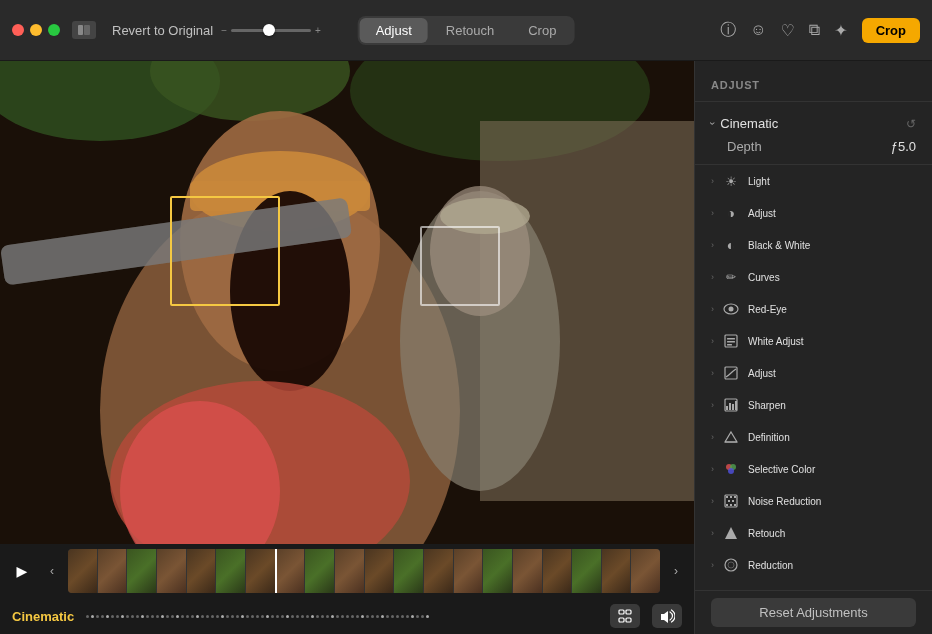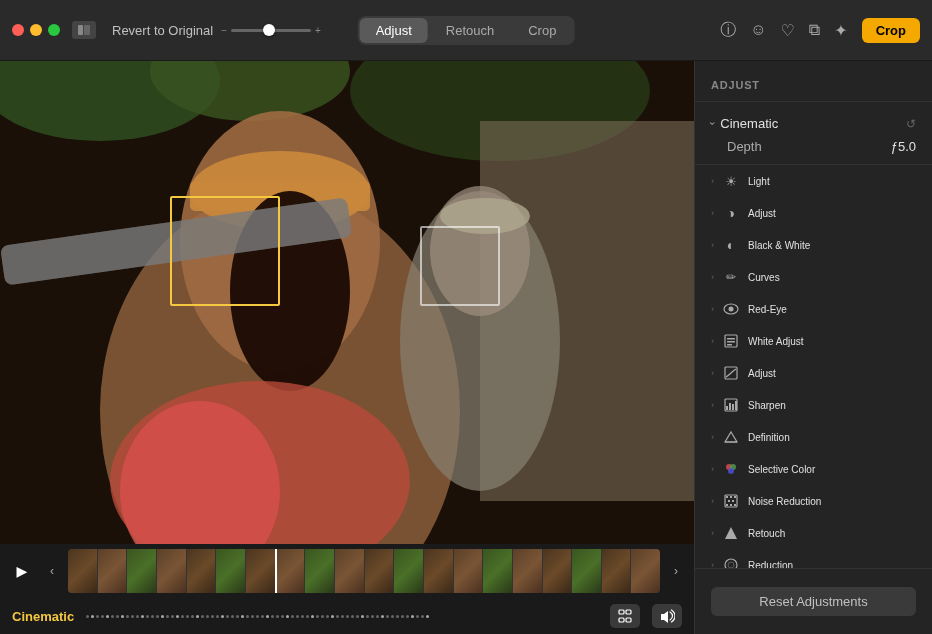--- a/index.html
+++ b/index.html
@@ -446,21 +446,21 @@
       margin-right: 8px;
       font-size: 13px;
       color: #aaa;
     }
     .adjust-label {
       color: #e0e0e0;
       font-size: 10px;
     }
 
     .panel-footer {
-      padding: 18px 16px;
+      padding: 7px 16px;
       border-top: 1px solid #333;
     }
     .reset-adjustments-btn {
       width: 100%;
       padding: 7px;
       background: #3a3a3a;
       border-radius: 6px;
       color: #c0c0c0;
       font-size: 13px;
       text-align: center;

